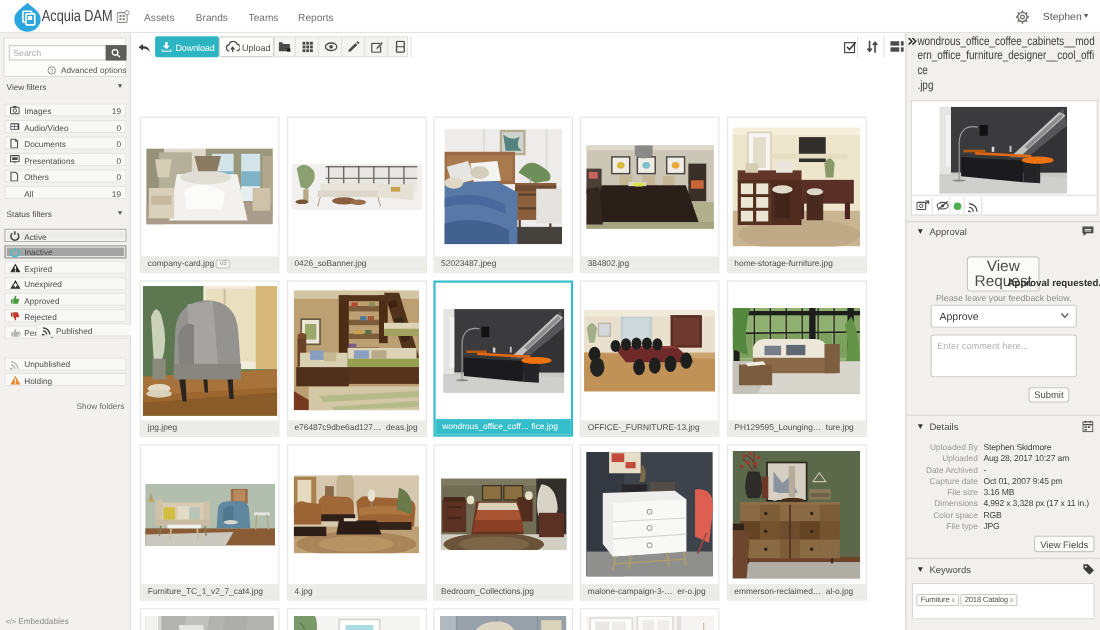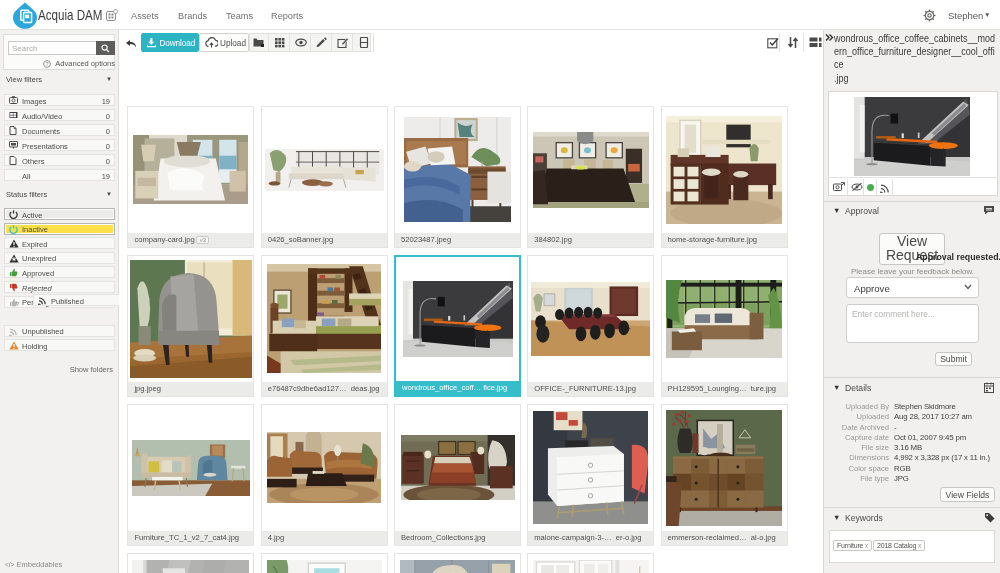--- a/index.html
+++ b/index.html
@@ -135,21 +135,21 @@
   <div class="shead" style="top:160px">Status filters</div>
     <div class="sarr" style="top:161px">▼</div>
 
   <div class="srow" style="top:178px;background:#ebebe9;border-color:#b5b5b2;box-shadow:inset 0 0 0 1px #fdfdfc;">
       <span class="ic"><svg width="9" height="9" viewBox="0 0 9 9">
           <path d="M2.2 2 a3.6 3.6 0 1 0 4.6 0" fill="none" stroke="#3a3a3a" stroke-width="1.3"></path>
           <line x1="4.5" y1="0.3" x2="4.5" y2="3.5" stroke="#3a3a3a" stroke-width="1.3"></line>
         </svg></span>
       <span class="lb">Active</span>
     </div>
-<div class="srow" style="top:192.6px;background:#fde047;border-color:#b5b5b2;box-shadow:inset 0 0 0 1px #fdfdfc;">
+<div class="srow" style="top:192.6px;background:#a3a3a3;border-color:#b5b5b2;box-shadow:inset 0 0 0 1px #fdfdfc;">
       <span class="ic"><svg width="9" height="9" viewBox="0 0 9 9">
           <path d="M2.2 2 a3.6 3.6 0 1 0 4.6 0" fill="none" stroke="#39c1d0" stroke-width="1.3"></path>
           <line x1="4.5" y1="0.3" x2="4.5" y2="3.5" stroke="#39c1d0" stroke-width="1.3"></line>
         </svg></span>
       <span class="lb">Inactive</span>
     </div>
 <div class="srow" style="top:207.2px;">
       <span class="ic"><svg width="10" height="9" viewBox="0 0 10 9">
           <path d="M5 0.5 L9.6 8.5 H0.4 Z" fill="#2e2e2e"></path>
           <rect x="4.4" y="3" width="1.2" height="3" fill="#fff"></rect>
@@ -165,21 +165,21 @@
       <span class="lb">Unexpired</span>
     </div>
 <div class="srow" style="top:236.4px;">
       <span class="ic"><svg width="10" height="9" viewBox="0 0 10 9">
           <g transform="">
             <path d="M1 4 h1.5 v4 H1 Z M3 4.2 L4.8 1 q1 -0.6 1 0.8 L5.4 3.5 H7.8 q1 0.2 0.6 1.2 l-1 3 q-0.2 0.5 -0.8 0.5 H3 Z" fill="#4a9a3f"></path>
           </g>
         </svg></span>
       <span class="lb">Approved</span>
     </div>
-<div class="srow" style="top:251px;font-style:italic;">
+<div class="srow" style="top:251px;">
       <span class="ic"><svg width="10" height="9" viewBox="0 0 10 9">
           <g transform="scale(1,-1) translate(0,-9)">
             <path d="M1 4 h1.5 v4 H1 Z M3 4.2 L4.8 1 q1 -0.6 1 0.8 L5.4 3.5 H7.8 q1 0.2 0.6 1.2 l-1 3 q-0.2 0.5 -0.8 0.5 H3 Z" fill="#c0392b"></path>
           </g>
         </svg></span>
       <span class="lb">Rejected</span>
     </div>
 <div class="srow" style="top:265.6px;">
       <span class="ic"><svg width="10" height="9" viewBox="0 0 10 9">
           <g transform="">

